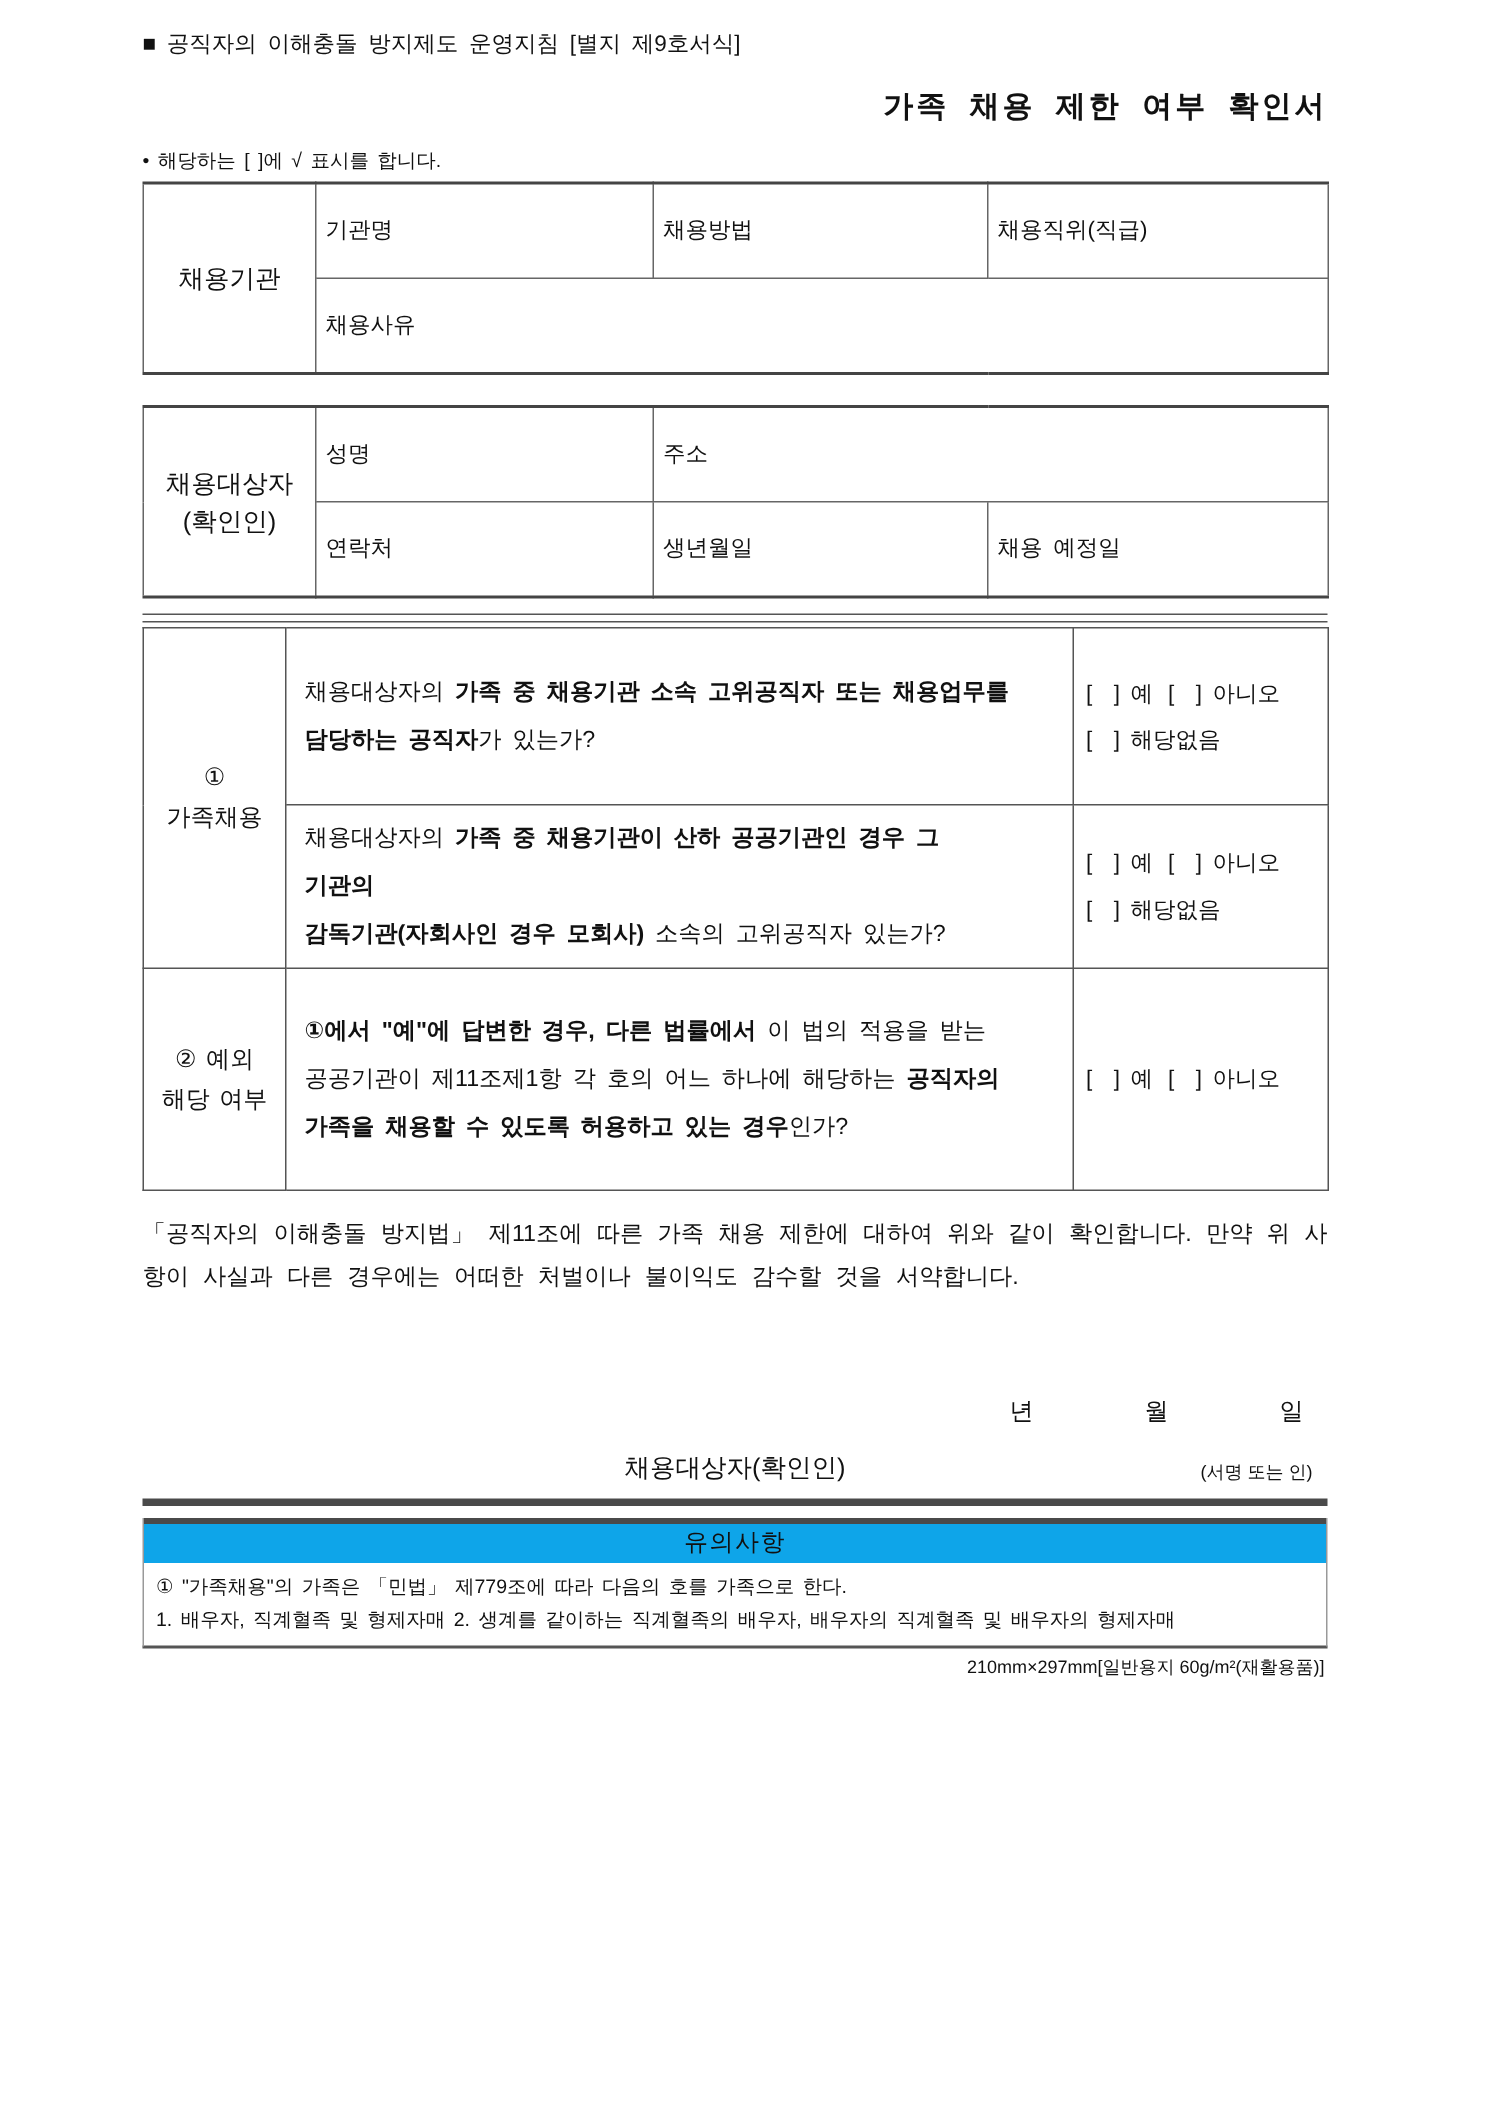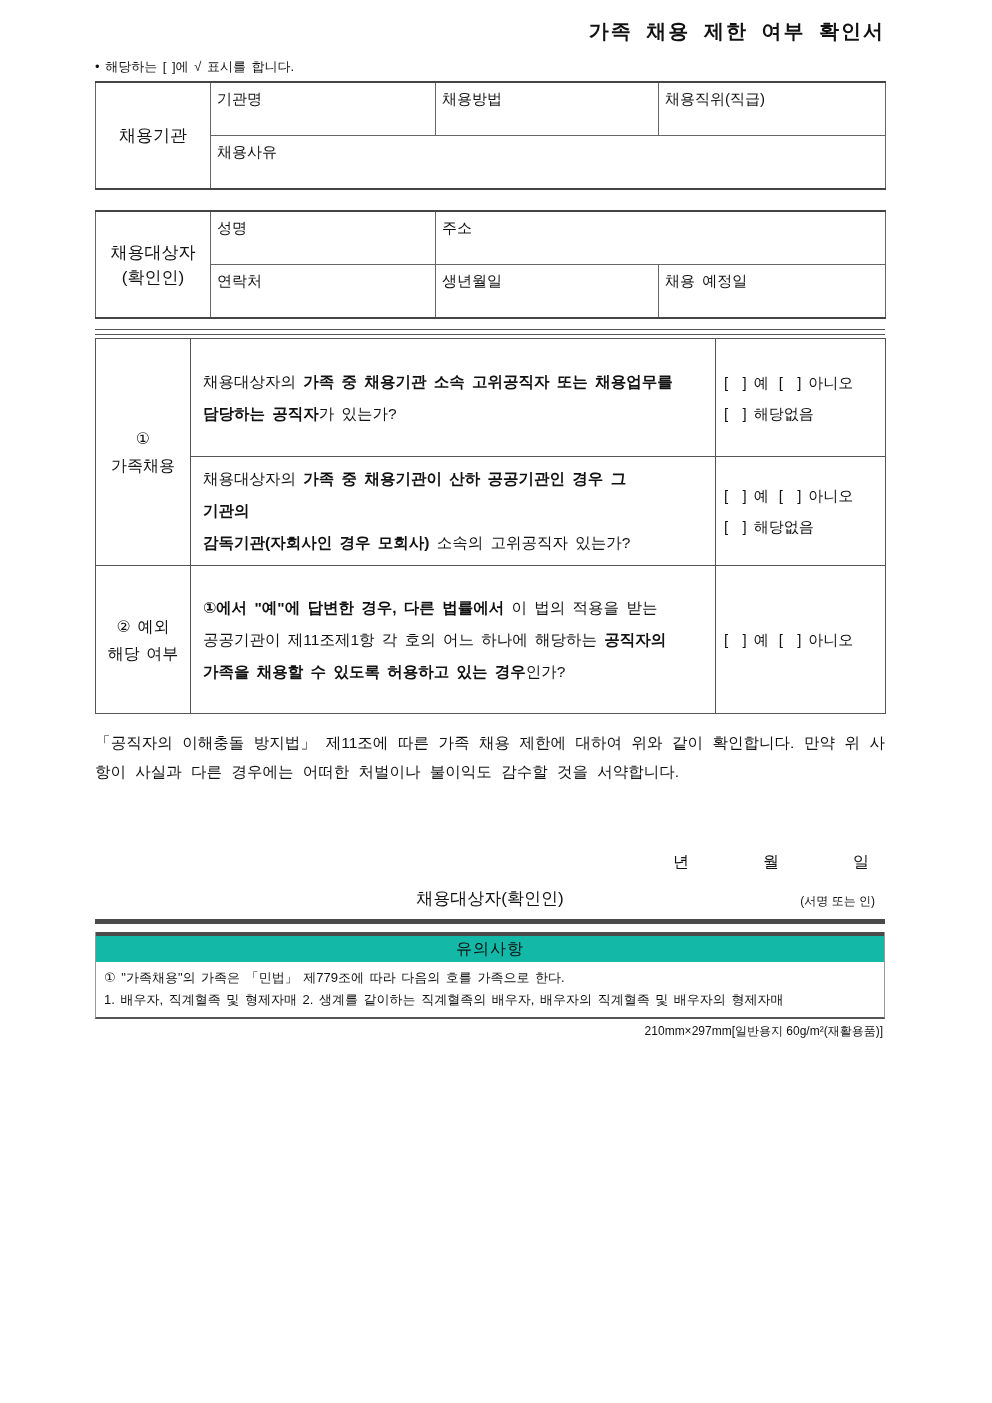--- a/index.html
+++ b/index.html
@@ -13,21 +13,21 @@
 
   .form-designation{margin-top:132px;font-size:19px;line-height:24px;letter-spacing:1px;color:#222;}
   .guideline-ref{margin-top:20px;font-size:15px;line-height:20px;word-spacing:3px;}
   .doc-title{margin-top:14px;font-size:20px;line-height:34px;font-weight:bold;text-align:right;letter-spacing:2px;word-spacing:6px;}
   .check-instruction{margin-top:10px;font-size:13px;line-height:17px;word-spacing:2px;}
 
   table{border-collapse:collapse;width:790px;table-layout:fixed;}
   td{border:1px solid #666;font-size:15px;word-spacing:3px;}
   .info-table{margin-top:6px;border-top:2px solid #444;border-bottom:2px solid #444;}
   .info-table + .info-table{margin-top:20px;}
-  .info-table td{vertical-align:top;padding:6px 6px;line-height:20px;}
+  .info-table td{vertical-align:top;padding:21px 6px;line-height:20px;}
   .info-table td.lbl{vertical-align:middle;text-align:center;font-size:17px;line-height:25px;padding:0;}
   .r-a{height:53px;} .r-b{height:54px;}
 
   .double-rule{margin-top:10px;height:4px;border-top:1px solid #555;border-bottom:1px solid #555;}
   .section-heading{margin-top:4px;font-size:17px;line-height:26px;text-align:center;word-spacing:4px;}
 
   .chk-table{margin-top:3px;}
   .chk-table td{border:1px solid #555;}
   .chk-table td.lbl{text-align:center;vertical-align:middle;font-size:16px;line-height:27px;word-spacing:2px;}
   .chk-table td.q{vertical-align:middle;padding:6px 12px;line-height:32px;font-size:15.5px;}
@@ -40,29 +40,30 @@
   .declaration{margin-top:14px;font-size:15.5px;line-height:29px;text-align:justify;word-spacing:5px;}
 
   .sig-date{margin-top:66px;display:flex;justify-content:flex-end;padding-right:16px;font-size:16px;line-height:20px;}
   .sig-date span + span{margin-left:74px;}
   .sig-row{position:relative;margin-top:16px;height:22px;}
   .sig-name{display:block;text-align:center;font-size:17px;line-height:22px;word-spacing:2px;}
   .seal-note{position:absolute;right:10px;top:5px;font-size:12px;line-height:16px;}
 
   .thick-bar{margin-top:9px;height:5px;background:#4a4a4a;}
   .notice{margin-top:8px;border-left:1px solid #999;border-right:1px solid #999;border-bottom:2px solid #555;}
-  .notice-header{border-top:4px solid #4a4a4a;background:#14b8a6;text-align:center;font-size:16px;line-height:26px;letter-spacing:1px;}
+  .notice-header{border-top:4px solid #4a4a4a;background:#0ea5e9;text-align:center;font-size:16px;line-height:26px;letter-spacing:1px;}
   .notice-body{padding:5px 8px 6px 8px;font-size:13px;line-height:22px;word-spacing:2px;}
   .paper-spec{margin-top:4px;text-align:right;padding-right:2px;font-size:12px;line-height:16px;}
 </style>
 </head>
 <body>
 
 <div class="content">
 
+  <div class="guideline-ref">■ 공직자의 이해충돌 방지제도 운영지침 [별지 제9호서식]</div>
   <div class="doc-title">가족 채용 제한 여부 확인서</div>
   <div class="check-instruction">• 해당하는 [  ]에 √ 표시를 합니다.</div>
 
   <table class="info-table">
     <colgroup>
         <col style="width:115px">
         <col style="width:225px">
         <col style="width:223px">
         <col style="width:227px">
       </colgroup>

